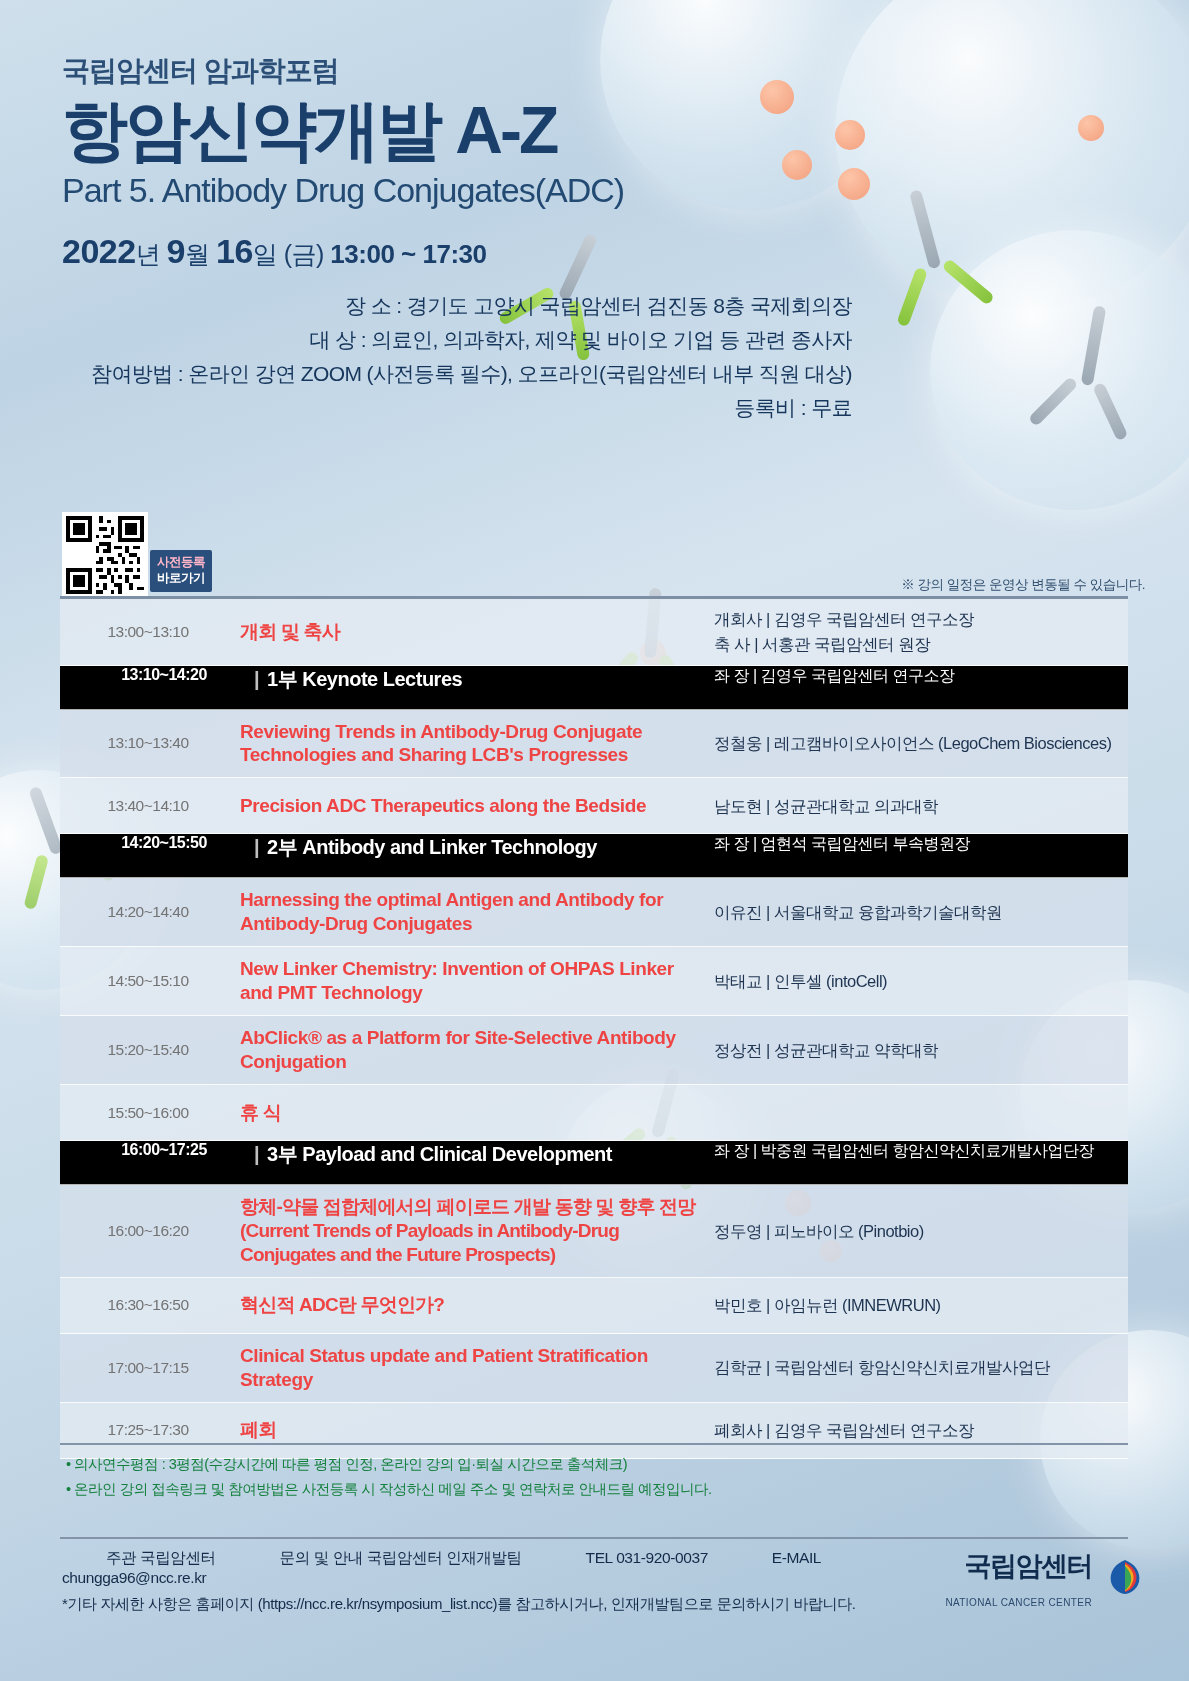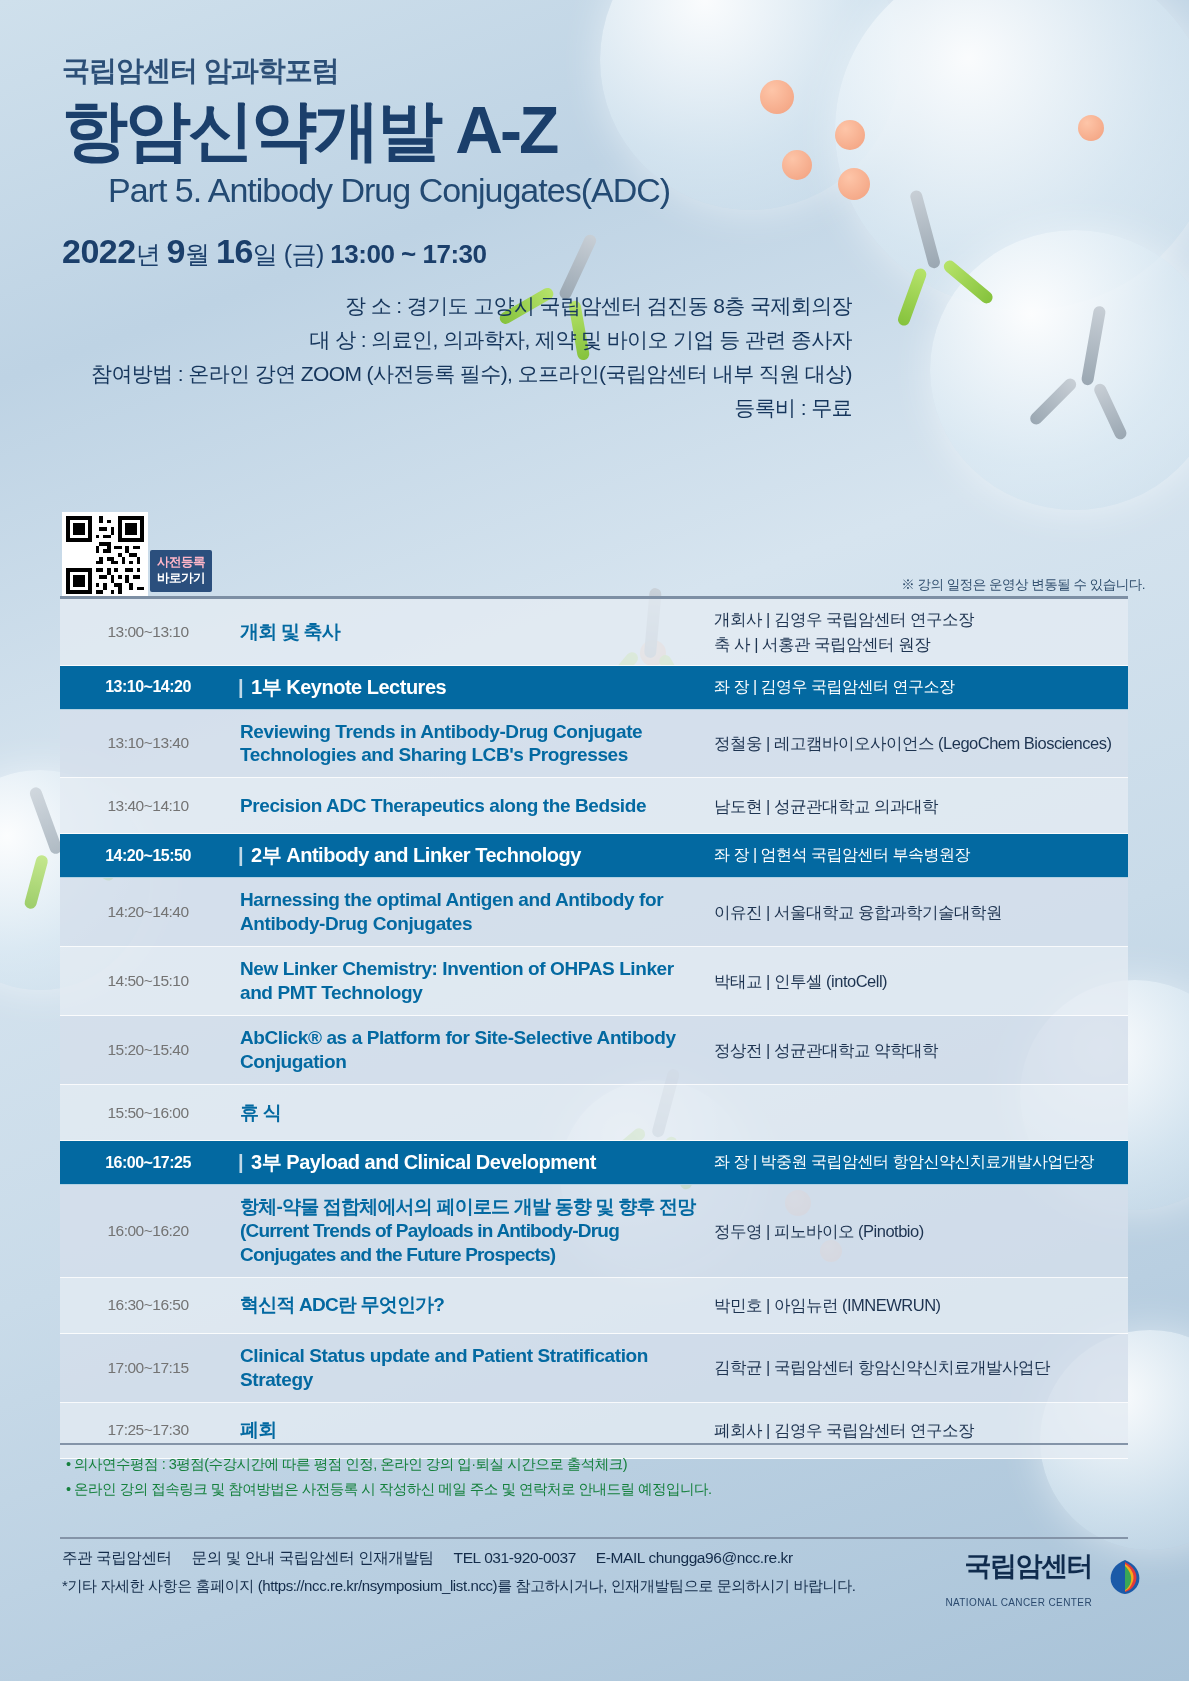--- a/index.html
+++ b/index.html
@@ -37,21 +37,20 @@
   .kicker {
     font-size: 28px; font-weight: 700; color: #2c4f77; letter-spacing: -1px;
   }
   .title {
     font-size: 66px; font-weight: 800; color: #1b3f6b; letter-spacing: -3px;
     margin-top: 6px; line-height: 1.05;
   }
   .subtitle {
     font-size: 34px; font-weight: 500; color: #234a73; letter-spacing: -1px;
     margin-top: 6px;
-    margin-left: 46px;
   }
   .datetime {
     margin-top: 22px; font-size: 25px; color: #1b3f6b; letter-spacing: -0.5px;
   }
   .datetime .big { font-size: 34px; font-weight: 800; }
   .datetime .med { font-size: 26px; font-weight: 700; }
 
   .infolist { margin-top: 18px; text-align: right; }
   .infolist div {
     font-size: 21px; color: #16365c; line-height: 1.62; letter-spacing: -0.6px;
@@ -86,32 +85,33 @@
     border-bottom: 1px solid rgba(255,255,255,0.85);
     min-height: 56px;
   }
   .row.alt { background: rgba(213,223,235,0.80); }
   .c-time {
     width: 176px; flex: none; text-align: center;
     font-size: 15.5px; color: #737373; letter-spacing: -0.5px;
   }
   .c-title {
     flex: 1; padding: 10px 10px 10px 4px;
-    font-size: 19px; font-weight: 700; color: #0369a1; line-height: 1.26; letter-spacing: -0.4px;
+    font-size: 19px; font-weight: 700; color: #ef4444; line-height: 1.26; letter-spacing: -0.4px;
   }
   .c-title.kr { letter-spacing: -0.8px; }
   .c-speaker {
     width: 418px; flex: none; padding: 8px 10px 8px 4px;
     font-size: 16.5px; color: #1d3350; line-height: 1.5; letter-spacing: -0.5px;
   }
 
   .sect {
-    display: flex; align-items: center;
-    background: #0369a1; color: #fff; min-height: 44px;
+    display: flex; 
+    background: #000000; color: #fff; min-height: 44px;
     border-bottom: 1px solid rgba(255,255,255,0.7);
+    padding-left: 16px;
   }
   .sect .s-time {
     width: 176px; flex: none; text-align: center;
     font-size: 16px; font-weight: 700; letter-spacing: -0.5px;
   }
   .sect .s-name {
     flex: 1; font-size: 20px; font-weight: 700; letter-spacing: -0.5px; padding-left: 2px;
   }
   .sect .s-name .bar { opacity: .75; margin-right: 8px; }
   .sect .s-chair {
@@ -123,21 +123,21 @@
   
   .foot-rule { position: absolute; left: 60px; top: 1443px; width: 1068px; height: 2px; background: #8494a8; z-index: 6; }
   .notes { position: absolute; left: 66px; top: 1452px; width: 1070px; z-index: 6; }
   .notes div {
     font-size: 14.5px; color: #15803d; line-height: 1.72; letter-spacing: -0.5px;
   }
   .foot-rule2 { position: absolute; left: 60px; top: 1537px; width: 1068px; height: 2px; background: #8494a8; z-index: 6; }
 
   .footer { position: absolute; left: 62px; top: 1548px; width: 900px; z-index: 6; }
   .footer .line1 { font-size: 15.5px; color: #132b49; letter-spacing: -0.4px; }
-  .footer .line1 span { margin-right: 16px; }
+  .footer .line1 span { margin-right: 16px; margin-left: 44px; }
   .footer .line2 { font-size: 15px; color: #132b49; margin-top: 8px; letter-spacing: -0.4px; }
 
   .logo { position: absolute; right: 44px; top: 1548px; z-index: 6; text-align: right; }
   .logo .lg-main { font-size: 27px; font-weight: 800; color: #0f2b4d; letter-spacing: -1.5px; }
   .logo .lg-sub { font-size: 10px; color: #2b4a6e; letter-spacing: 0.4px; margin-top: 13px; }
 </style>
 </head>
 <body>
 
 <div class="bg">

